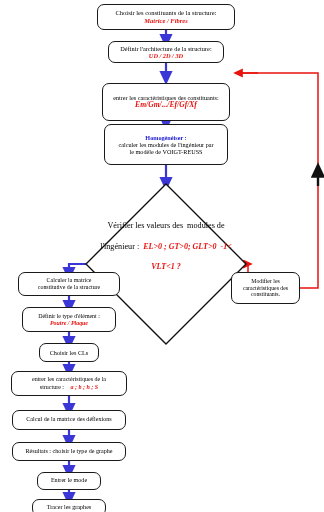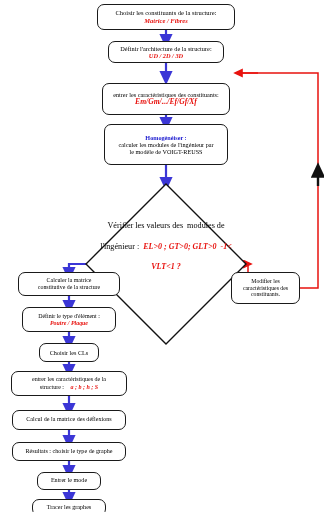--- a/index.html
+++ b/index.html
@@ -79,21 +79,21 @@
   <div class="node" style="left:97px;top:4px;width:138px;height:26px;font-size:6.5px;">
     <span class="ln">Choisir les constituants de la structure:</span>
     <span class="ln red">Matrice / Fibres</span>
   </div>
 
   <div class="node" style="left:108px;top:41px;width:116px;height:22px;font-size:6.3px;">
     <span class="ln">Définir l'architecture de la structure:</span>
     <span class="ln red">UD / 2D / 3D</span>
   </div>
 
-  <div class="node" style="left:102px;top:83px;width:128px;height:32px;font-size:6.2px;">
+  <div class="node" style="left:102px;top:83px;width:128px;height:38px;font-size:6.2px;">
     <span class="ln">entrer les caractéristiques des constituants:</span>
     <span class="ln red" style="font-size:7.6px;">Em/Gm/.../Ef/Gf/Xf</span>
   </div>
 
   <div class="node" style="left:104px;top:124px;width:124px;height:41px;font-size:6.2px;">
     <span class="ln blue">Homogénéiser :</span>
     <span class="ln">calculer les modules de l'ingénieur par</span>
     <span class="ln">le modèle de VOIGT-REUSS</span>
   </div>
 

